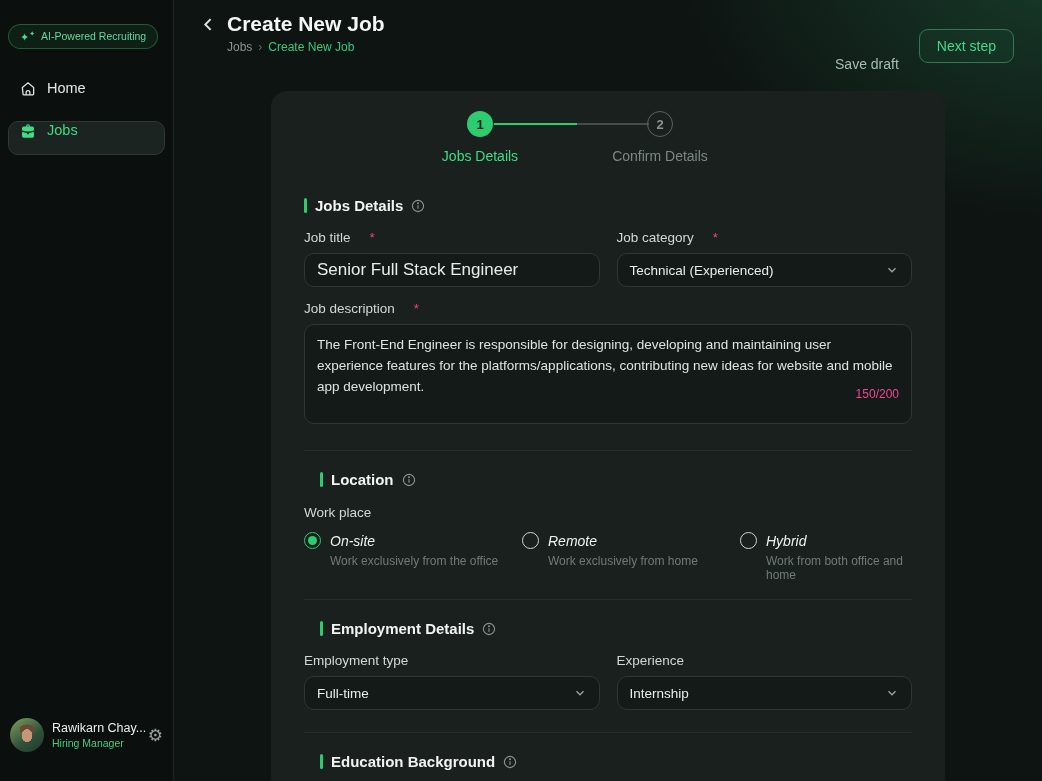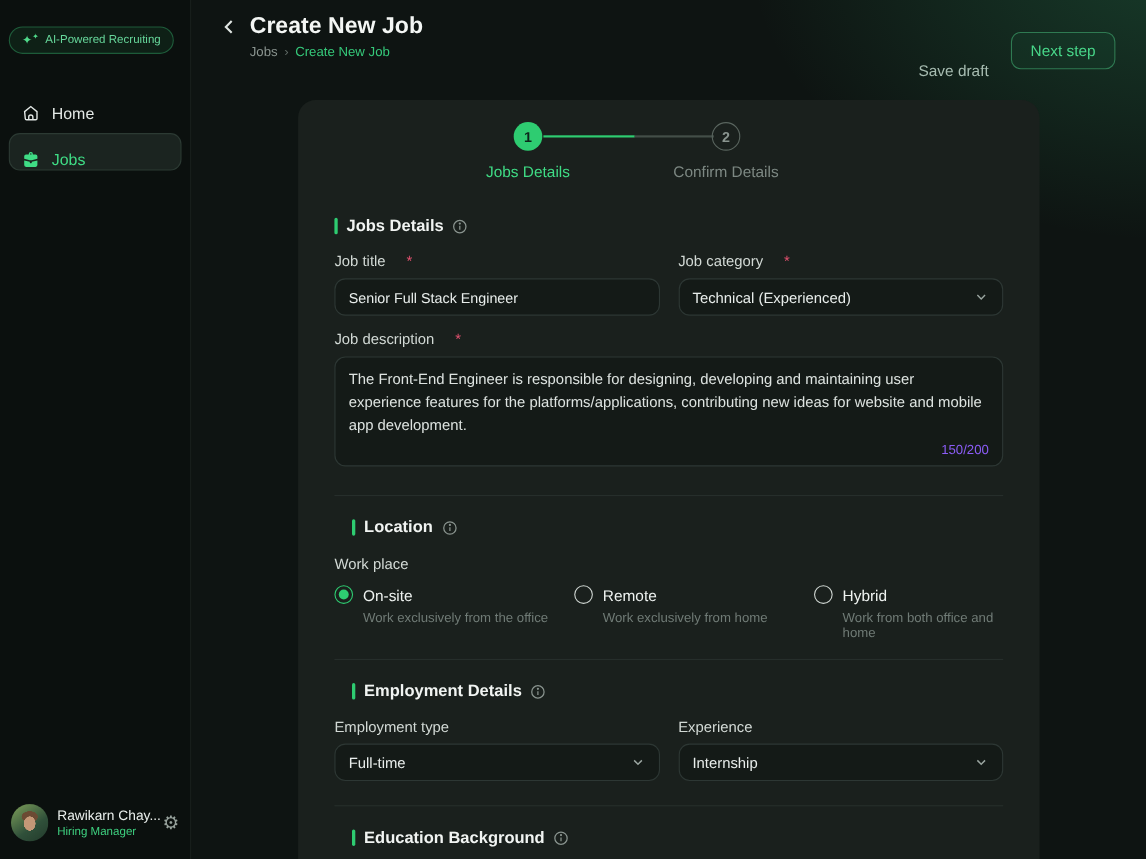--- a/index.html
+++ b/index.html
@@ -22,28 +22,28 @@
   .collapse-btn { margin-left:auto; color:#7d8883; display:flex; cursor:pointer; }
   .collapse-btn svg { width:18px; height:18px; }
 
   .ai-badge { margin:24px 8px 0 8px; display:inline-flex; align-items:center; gap:6px;
               background:rgba(46,204,113,0.09); border:1px solid rgba(62,207,127,0.35);
               border-radius:999px; padding:5px 11px; width:fit-content; }
   .ai-badge .spark { color:#4fd98a; font-size:11px; line-height:1; }
   .ai-badge .txt { font-size:10.5px; color:#66d69a; white-space:nowrap; }
 
   .nav { margin-top:30px; padding:0 8px; display:flex; flex-direction:column; gap:8px; }
-  .nav-item { display:flex; align-items:flex-end; gap:10px; height:34px; padding:0 10px;
+  .nav-item { display:flex; align-items:flex-start; gap:10px; height:34px; padding:0 10px;
               border-radius:10px; font-size:14.5px; color:#e3e8e5; border:1px solid transparent;
               cursor:pointer; }
   .nav-item svg { width:18px; height:18px; flex:0 0 auto; }
   .nav-item.active { background:#1b2420; border-color:#2c3a33; color:#3fdc85; }
 
   .user-row { margin-top:auto; display:flex; align-items:center; gap:8px;
-              padding:12px 10px 16px 10px; cursor:pointer; }
+              padding:12px 10px 29px 10px; cursor:pointer; }
   .avatar { width:34px; height:34px; border-radius:50%; flex:0 0 auto;
             background:
               radial-gradient(9px 11px at 50% 52%, #c49877 0 58%, transparent 60%),
               radial-gradient(13px 9px at 50% 34%, #6b4a33 0 55%, transparent 58%),
               linear-gradient(145deg,#7fa05a,#30503a 60%,#223a2b); }
   .user-meta { min-width:0; }
   .user-name { font-size:12.5px; color:#eaefec; white-space:nowrap; }
   .user-role { font-size:10.5px; color:#3ecf7f; margin-top:2px; }
   .gear { margin-left:auto; color:#97a29c; font-size:17px; line-height:1; cursor:pointer; }
 
@@ -96,42 +96,42 @@
   .info-icon svg { width:14px; height:14px; }
 
   .divider { height:1px; background:#262e2b; }
 
   .grid2 { display:grid; grid-template-columns:1fr 1fr; column-gap:17px; }
   .field-label { font-size:13.5px; color:#d2d9d5; margin-bottom:8px; display:flex; gap:19px; }
   .req { color:#e0506e; }
 
   .text-input, .select, .textarea-wrap {
       background:#141a17; border:1px solid #2d3734; border-radius:10px; width:100%; }
-  .text-input { height:34px; padding:12px 12px; color:#e8edeb; font-size:13px;
+  .text-input { height:34px; padding:12px 12px; color:#e8edeb; font-size:17px;
       font-family:inherit; outline:none; }
   .select { height:34px; padding:0 12px; display:flex; align-items:center; cursor:pointer;
       color:#e8edeb; font-size:13.5px; }
   .select .chev { margin-left:auto; color:#9aa5a0; display:flex; }
   .select .chev svg { width:14px; height:14px; }
 
   .textarea-wrap { position:relative; height:100px; }
   .textarea-wrap textarea { width:100%; height:100%; background:transparent; border:none;
       resize:none; outline:none; color:#dde3e0; font-size:13.5px; line-height:1.55;
       font-family:inherit; padding:10px 12px 22px 12px; }
-  .char-count { position:absolute; right:12px; bottom:7px; font-size:12px; color:#8b5cf6; }
+  .char-count { position:absolute; right:12px; bottom:22px; font-size:12px; color:#ec4899; }
 
   
   .radio-row { display:grid; grid-template-columns:218px 218px 1fr; }
   .radio-opt { cursor:pointer; }
   .radio-head { display:flex; align-items:center; gap:9px; }
   .radio-ctl { width:17px; height:17px; border-radius:50%; flex:0 0 auto; position:relative; }
   .radio-ctl.on { border:1.8px solid #2ecc71; }
   .radio-ctl.on::after { content:""; position:absolute; inset:3px; border-radius:50%; background:#2ecc71; }
   .radio-ctl.off { border:1.8px solid #cfd6d2; }
-  .radio-label { font-size:14px; color:#eef2f0; }
+  .radio-label { font-size:14px; color:#eef2f0;font-style:italic; }
   .radio-desc { margin:5px 0 0 26px; font-size:12px; color:#707b76; }
 
   
   .mt-s1 { margin-top:24px; } .mt-lbl { margin-top:16px; }
   .mt-desc { margin-top:14px; }
   .mt-div1 { margin-top:26px; } .mt-sec { margin-top:20px;padding-left:16px; }
   .mt-wp { margin-top:17px; } .mt-radio { margin-top:12px; }
   .mt-div2 { margin-top:17px; } .mt-div3 { margin-top:22px; }
 </style>
 </head>

